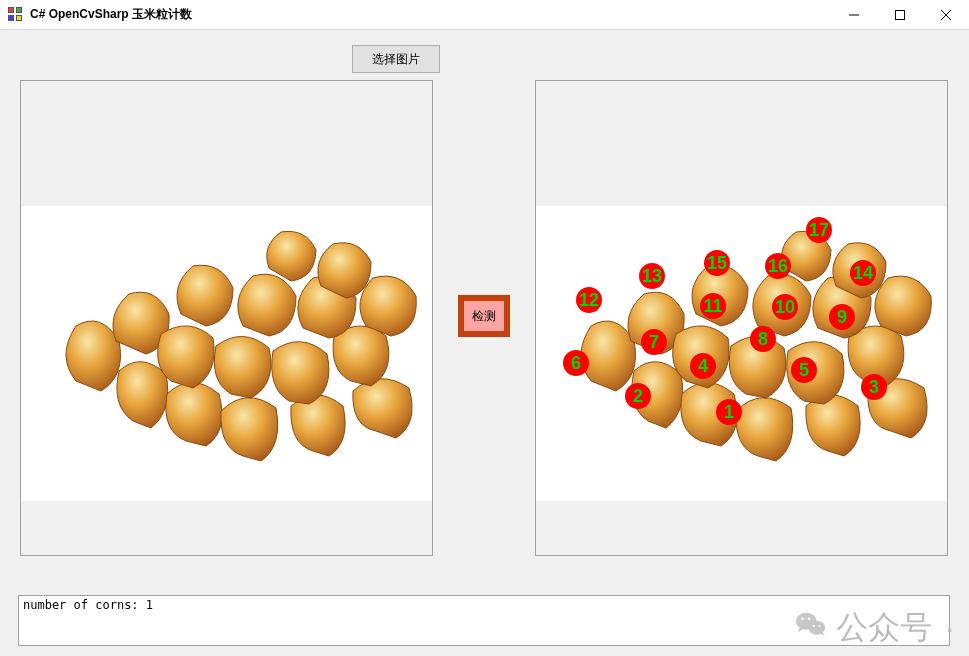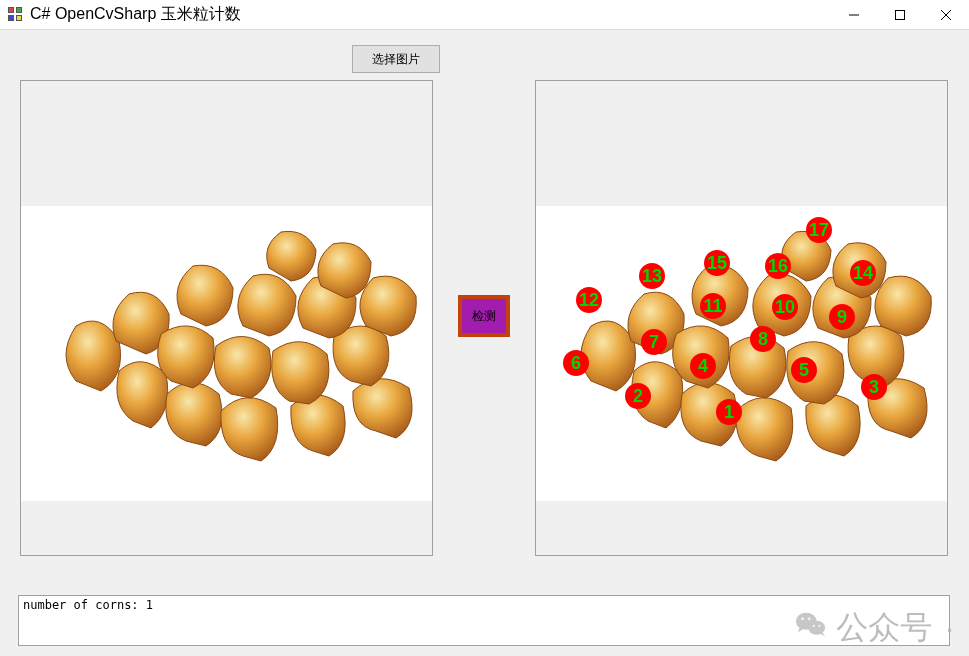--- a/index.html
+++ b/index.html
@@ -28,21 +28,21 @@
       display: inline-block;
       position: relative;
     }
     .titlebar .app-icon span {
       position: absolute; width: 6px; height: 6px; border: 1px solid #555;
     }
     .titlebar .app-icon .sq1 { background:#d44; top:0; left:0;}
     .titlebar .app-icon .sq2 { background:#4a4; top:0; left:8px;}
     .titlebar .app-icon .sq3 { background:#44d; top:8px; left:0;}
     .titlebar .app-icon .sq4 { background:#dd4; top:8px; left:8px;}
-    .titlebar .title-text { font-size: 16px; color: #000; }
+    .titlebar .title-text { font-size: 12px; color: #000; font-weight: bold; }
     .window-controls {
       position: absolute; right: 0; top: 0;
       display: flex; height: 30px;
     }
     .window-controls div {
       width: 46px; height: 29px;
       display: flex; align-items: center; justify-content: center;
       font-family: "Segoe MDL2 Assets", sans-serif;
       font-size: 10px;
       color: #000;
@@ -60,21 +60,21 @@
     .btn {
       background: #e1e1e1;
       border: 1px solid #adadad;
       font-size: 12px;
       font-family: inherit;
       cursor: pointer;
       display: flex;
       align-items: center;
       justify-content: center;
     }
-    .btn.focused { border: 4px solid #c2410c; background:#a21caf; }
+    .btn.focused { border: 6px solid #c2410c; background:#fca5a5; }
 
     #select-btn {
       position: absolute;
       top: 15px; left: 352px;
       width: 88px; height: 28px;
     }
     #detect-btn {
       position: absolute;
       top: 265px; left: 458px;
       width: 52px; height: 42px;

